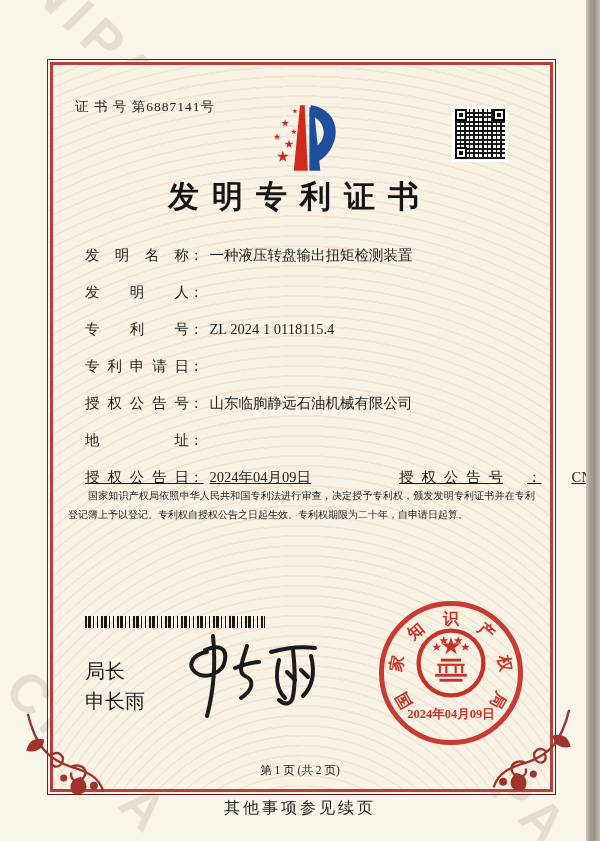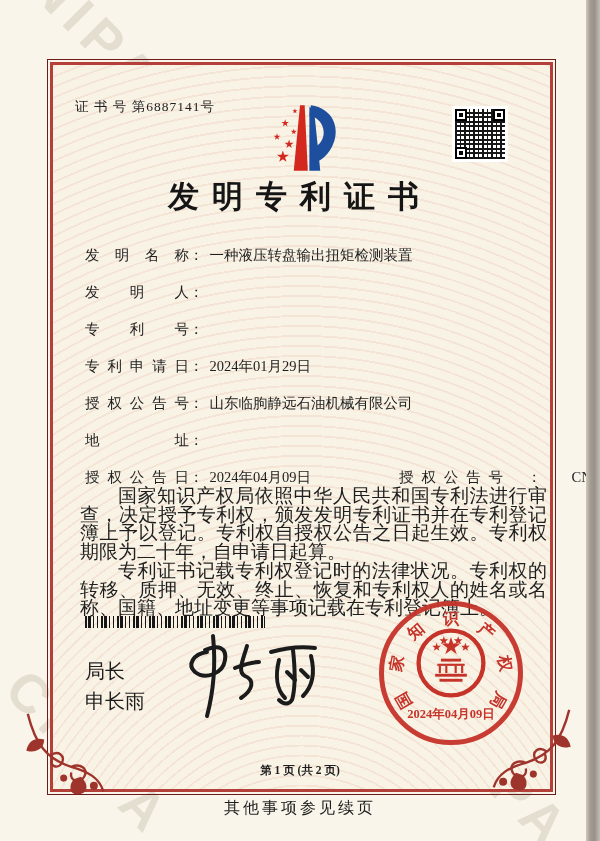--- a/index.html
+++ b/index.html
@@ -36,25 +36,25 @@
   .finder{position:absolute;width:12px;height:12px;border:2px solid #000;background:#fff;box-sizing:border-box;}
   .finder::after{content:"";position:absolute;left:2px;top:2px;width:4px;height:4px;background:#000;}
   .f-tl{left:0;top:0}.f-tr{right:0;top:0}.f-bl{left:0;bottom:0}
   .title{position:absolute;left:0;top:176px;width:600px;text-align:center;
     font-size:31px;font-weight:bold;letter-spacing:13px;color:#151515;}
   
   .fields{position:absolute;left:85px;top:244px;width:445px;font-size:14.5px;}
   .frow{display:flex;margin-bottom:15px;line-height:22px;white-space:nowrap;}
   .flabel{display:inline-block;width:104px;text-align:justify;text-align-last:justify;}
   .fcolon{margin-right:6px;}
-  .frow-last{display:flex;}
+  .frow-last{display:flex;text-decoration:underline;}
   .grant-col2{margin-left:88px;display:flex;gap:24px;}
   .grant-col2 .flabel{width:104px;}
   
-  .paras{position:absolute;left:80px;top:487px;width:467px;font-size:19px;line-height:18.5px;text-align:justify;}
+  .paras{position:absolute;left:68px;top:487px;width:467px;font-size:10px;line-height:18.5px;text-align:justify;}
   .paras p{margin:0 0 1px 0;text-indent:2em;}
   
   .barcode{position:absolute;left:85px;top:616px;width:180px;height:12px;
     background:repeating-linear-gradient(90deg,#161616 0 2px,rgba(0,0,0,0) 2px 3px,#161616 3px 6px,rgba(0,0,0,0) 6px 8px,#161616 8px 9px,rgba(0,0,0,0) 9px 12px,#161616 12px 13px,rgba(0,0,0,0) 13px 16px);}
   .sig-block{position:absolute;left:85px;top:656px;font-size:20px;line-height:30px;font-family:"Liberation Sans","DejaVu Sans",sans-serif;}
   .signature{position:absolute;left:175px;top:628px;}
   
   .seal{position:absolute;left:379px;top:601px;width:144px;height:144px;z-index:4;}
   .seal-ring{position:absolute;left:0;top:0;width:144px;height:144px;border:5px solid #c53329;
     border-radius:50%;box-sizing:border-box;opacity:.95;}
@@ -63,21 +63,21 @@
   .sc0{transform:translate(-50%,-50%) rotate(-120deg) translateY(-54px);}
   .sc1{transform:translate(-50%,-50%) rotate(-80deg) translateY(-54px);}
   .sc2{transform:translate(-50%,-50%) rotate(-40deg) translateY(-54px);}
   .sc3{transform:translate(-50%,-50%) rotate(0deg) translateY(-54px);}
   .sc4{transform:translate(-50%,-50%) rotate(40deg) translateY(-54px);}
   .sc5{transform:translate(-50%,-50%) rotate(80deg) translateY(-54px);}
   .sc6{transform:translate(-50%,-50%) rotate(120deg) translateY(-54px);}
   .seal-emblem{position:absolute;left:36px;top:26px;}
   .seal-date{position:absolute;left:0;top:105px;width:144px;text-align:center;
     font-size:12.5px;font-weight:bold;color:#c53329;}
-  .page-info{position:absolute;left:0;top:763px;width:600px;text-align:center;font-size:11.5px;font-weight:bold;}
+  .page-info{position:absolute;left:0;top:763px;width:600px;text-align:center;font-size:11.5px;}
   .continuation{position:absolute;left:0;top:798px;width:600px;text-align:center;font-size:16px;letter-spacing:3px;}
   .orn{position:absolute;z-index:3;}
   .orn-bl{left:24px;top:712px;transform:scaleX(-1);}
   .orn-br{left:488px;top:708px;}
 </style>
 </head>
 <body>
 
 <div class="scan-edge"></div>
 
@@ -127,25 +127,25 @@
         <span class="fcolon">：</span>
       <span>一种液压转盘输出扭矩检测装置</span>
     </div>
     <div class="frow">
       <span class="flabel">发明人</span>
         <span class="fcolon">：</span>
     </div>
     <div class="frow">
       <span class="flabel">专利号</span>
         <span class="fcolon">：</span>
+      <span>ZL 2024 1 0118115.4</span>
     </div>
     <div class="frow">
       <span class="flabel">专利申请日</span>
         <span class="fcolon">：</span>
-      <span>2024年01月29日</span>
     </div>
     <div class="frow">
       <span class="flabel">授权公告号</span>
         <span class="fcolon">：</span>
       <span>山东临朐静远石油机械有限公司</span>
     </div>
     <div class="frow">
       <span class="flabel">地址</span>
         <span class="fcolon">：</span>
     </div>
@@ -158,21 +158,20 @@
       <span class="grant-col2">
         <span class="flabel">授权公告号</span>
           <span class="fcolon">：</span>
         <span>CN 117664565 B</span>
       </span>
     </div>
   </div>
 
   <div class="paras">
     <p>国家知识产权局依照中华人民共和国专利法进行审查，决定授予专利权，颁发发明专利证书并在专利登记簿上予以登记。专利权自授权公告之日起生效。专利权期限为二十年，自申请日起算。</p>
-    <p>专利证书记载专利权登记时的法律状况。专利权的转移、质押、无效、终止、恢复和专利权人的姓名或名称、国籍、地址变更等事项记载在专利登记簿上。</p>
   </div>
 
   <div class="barcode"></div>
 
   <div class="sig-block">
     <div>局长</div>
     <div>申长雨</div>
   </div>
 
   <div class="signature">

